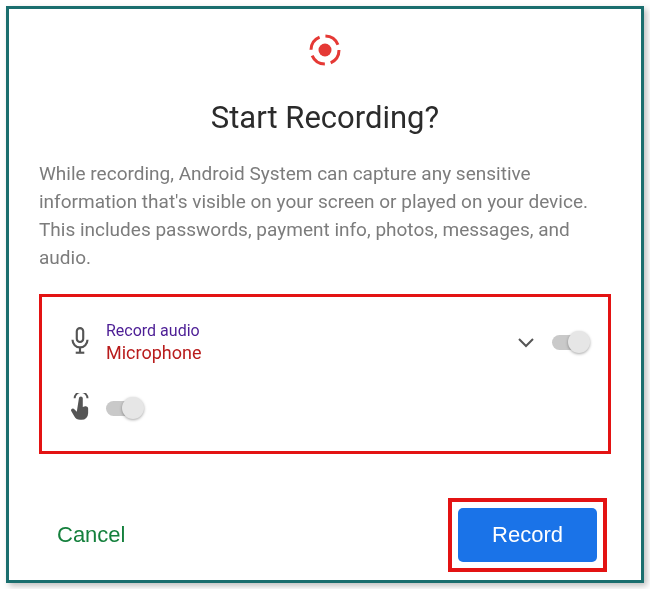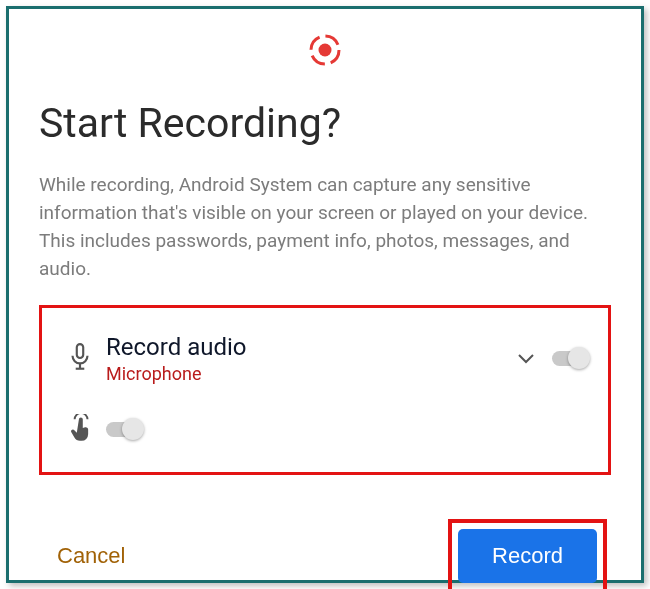--- a/index.html
+++ b/index.html
@@ -18,22 +18,22 @@
       padding: 18px 30px 22px 30px;
       display: flex;
       flex-direction: column;
     }
     .record-icon {
       display: flex;
       justify-content: center;
       margin: 6px 0 14px 0;
     }
     .title {
-      text-align: left;
-      font-size: 41px;
+      text-align: center;
+      font-size: 31px;
       font-weight: 400;
       color: #2b2b2b;
       margin: 18px 0 24px 0;
     }
     .description {
       color: #7c7c7c;
       font-size: 19px;
       line-height: 1.48;
       margin-bottom: 22px;
     }
@@ -52,22 +52,22 @@
       display: flex;
       justify-content: center;
       color: #555;
     }
     .option-text {
       flex: 1;
       display: flex;
       flex-direction: column;
     }
     .option-title {
-      font-size: 24px;
-      color: #0f172a;
+      font-size: 16px;
+      color: #4c1d95;
       line-height: 1.25;
     }
     .option-subtitle {
       font-size: 18px;
       color: #b91c1c;
       margin-top: 1px;
     }
     .dropdown-arrow {
       color: #555;
       margin: 0 18px 0 6px;
@@ -97,21 +97,21 @@
     .actions {
       display: flex;
       justify-content: space-between;
       align-items: center;
       margin-top: 44px;
       padding: 0 4px;
     }
     .cancel-button {
       background: transparent;
       border: none;
-      color: #a16207;
+      color: #15803d;
       font-size: 22px;
       cursor: pointer;
       padding: 10px 14px;
     }
     .start-wrap {
       border: 4px solid #e31313;
       padding: 6px;
     }
     .start-button {
       background: #1a73e8;

